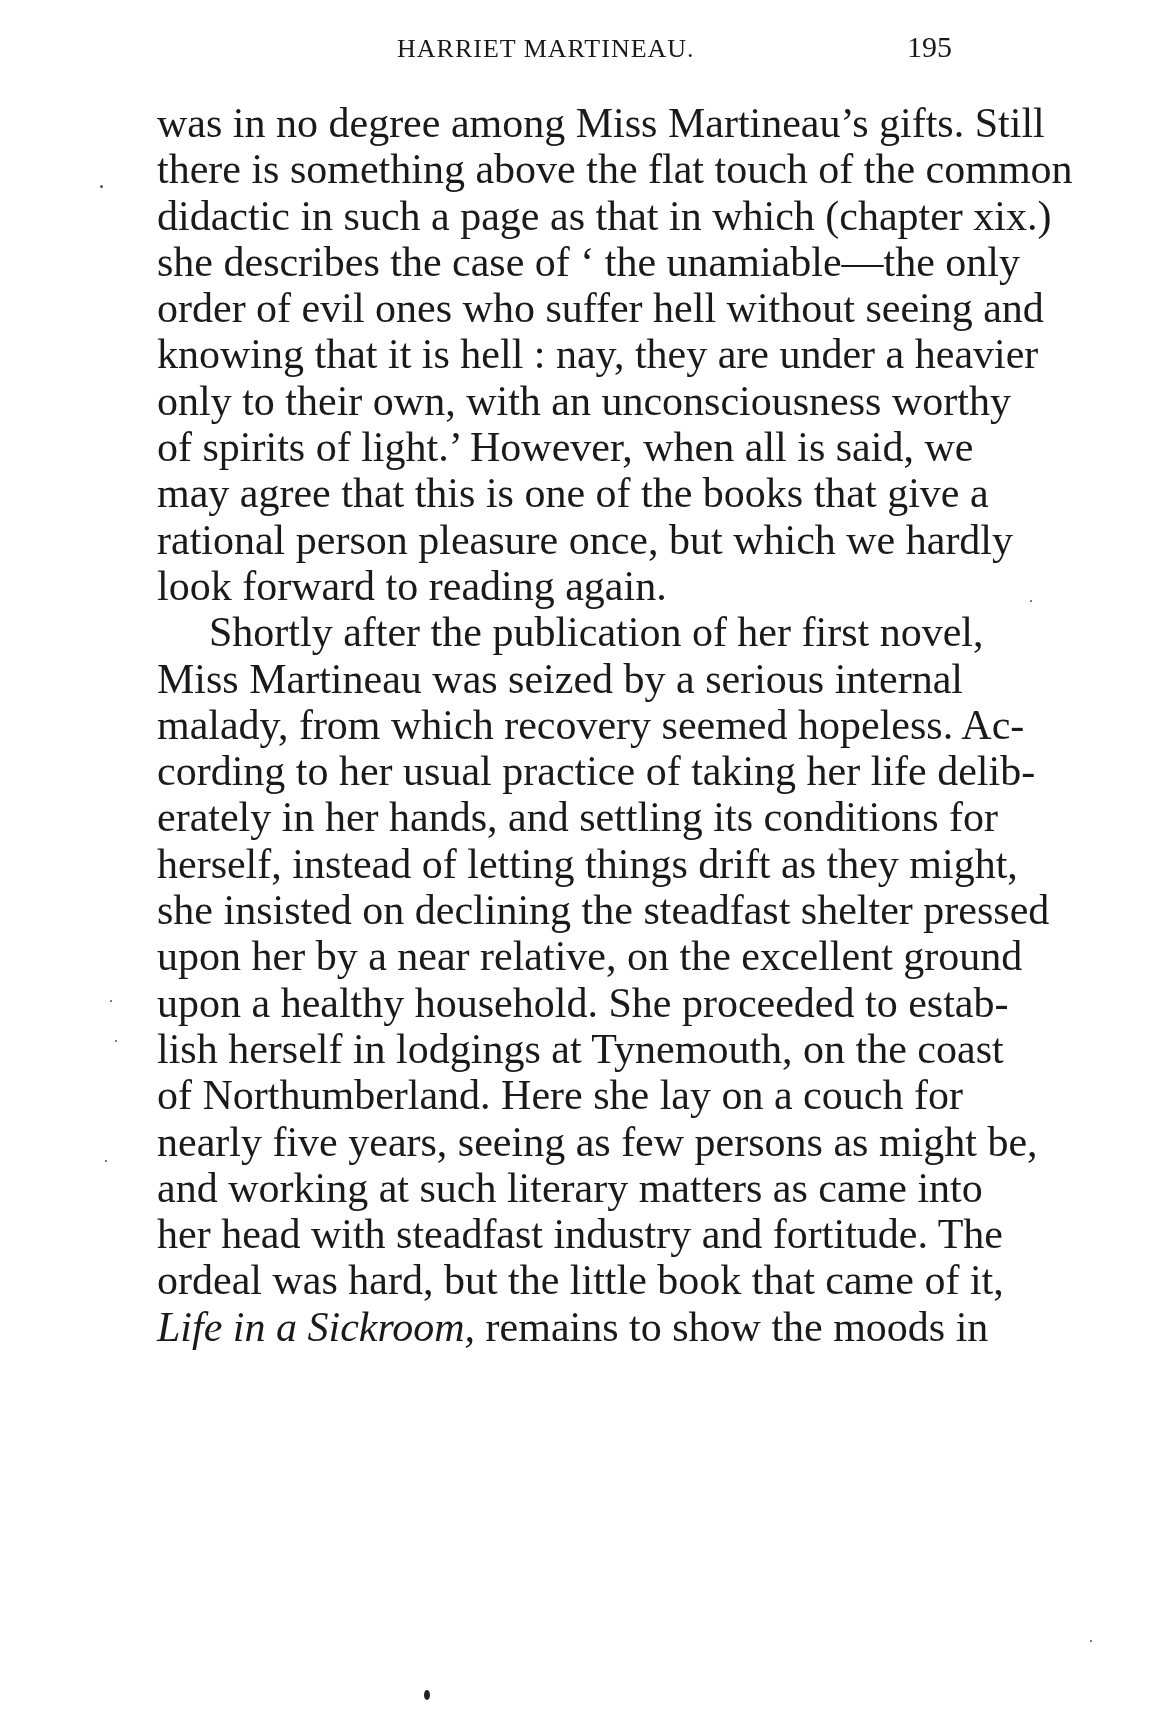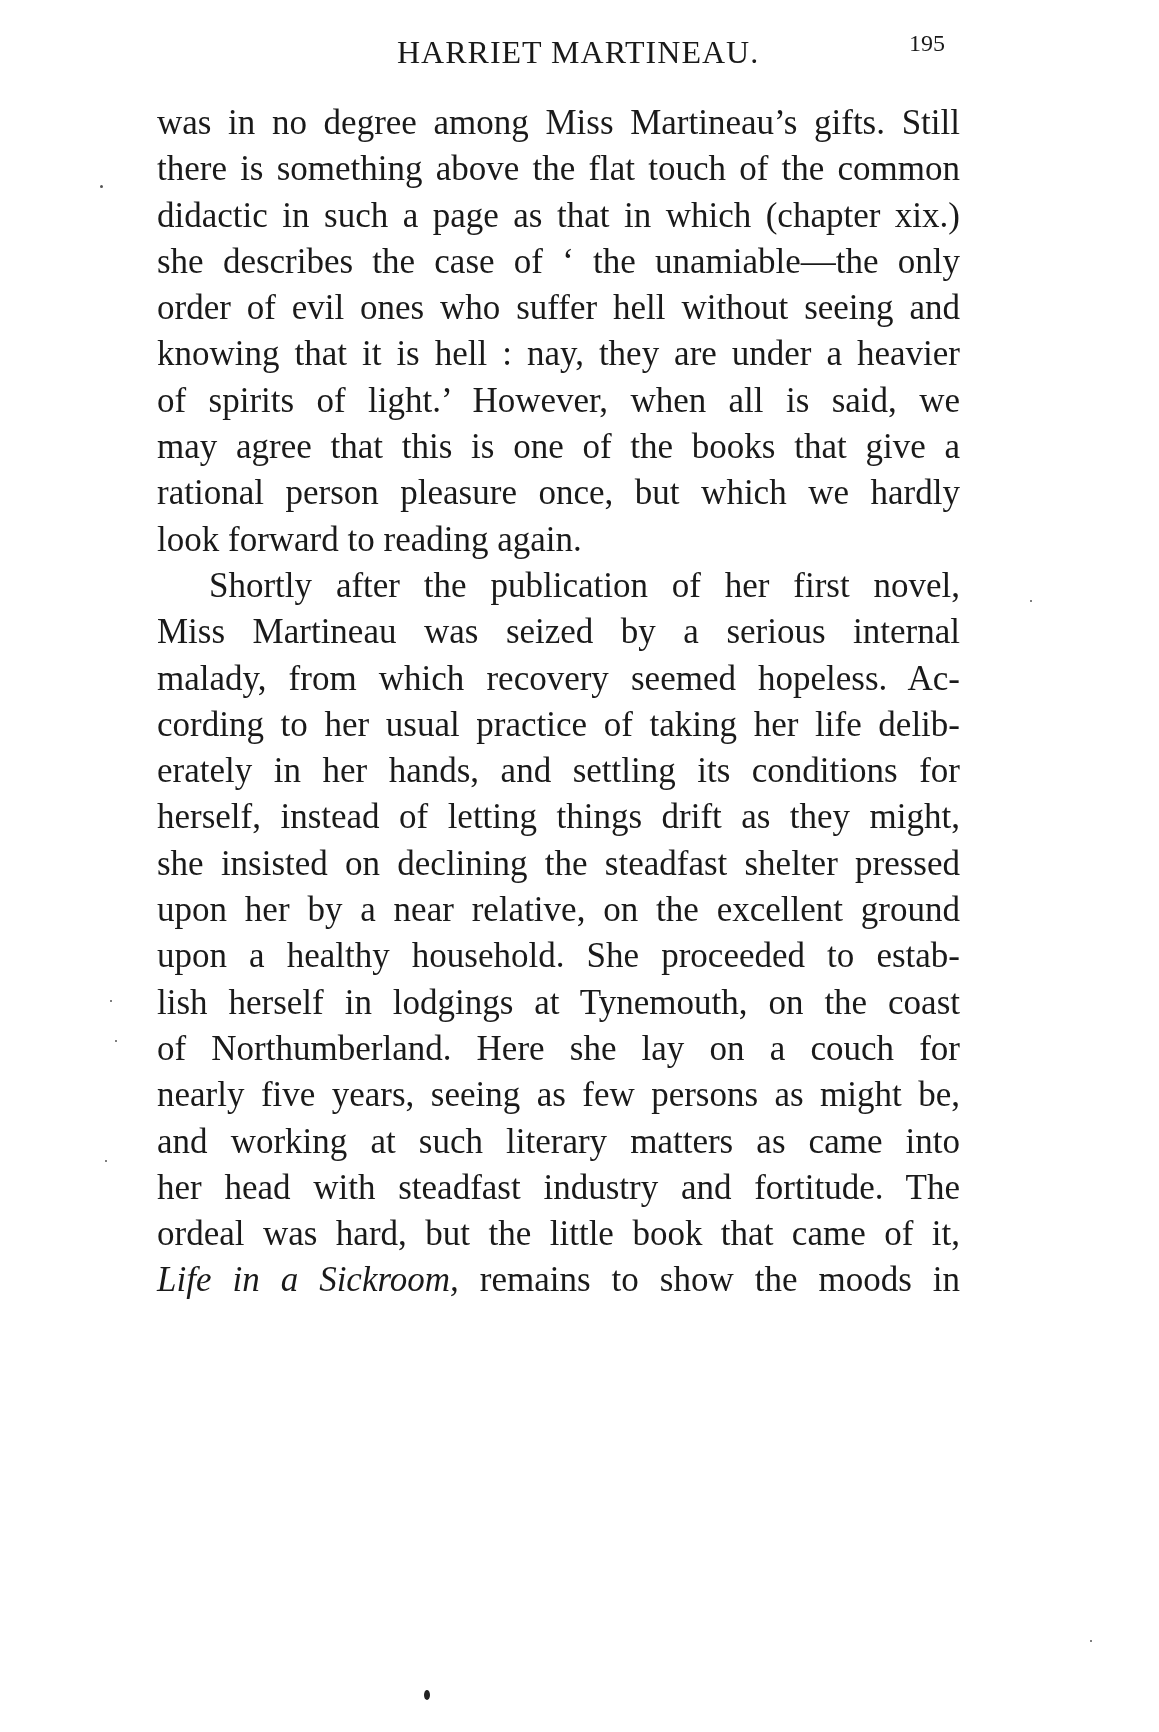--- a/index.html
+++ b/index.html
@@ -1,22 +1,22 @@
 <!DOCTYPE html>
 <html><head>
 <meta charset="utf-8">
 <style>
   html, body { margin: 0; padding: 0; background: #ffffff; }
   body { width: 1159px; height: 1732px; position: relative; overflow: hidden;
          font-family: "Liberation Serif", "DejaVu Serif", serif; color: #1a1a1a; }
   .header { position: absolute; top: 30px; left: 157px; width: 803px; height: 44px; }
-  .running-head { position: absolute; left: 240px; top: 4px; font-size: 32px; letter-spacing: 1px; }
-  .page-number { position: absolute; right: 15px; top: 0; font-size: 24px; }
+  .running-head { position: absolute; left: 240px; top: 4px; font-size: 26px; letter-spacing: 1px; }
+  .page-number { position: absolute; right: 8px; top: 0; font-size: 30px; }
   .body-text { position: absolute; top: 100px; left: 157px; width: 803px; }
-  .line { display: block; font-size: 35px; line-height: 46.3px; height: 46.3px;
+  .line { display: block; font-size: 42px; line-height: 46.3px; height: 46.3px;
           white-space: nowrap; text-align: justify; text-align-last: justify; }
   .line.last { text-align-last: left; }
   .line.indent { padding-left: 52px; }
   .italic { font-style: italic; }
   .speck { position: absolute; background: #555; border-radius: 50%; }
   .mark { position: absolute; left: 424px; top: 1690px; width: 6px; height: 10px; background: #222; border-radius: 50%; }
 </style>
 </head>
 <body>
 
@@ -26,20 +26,21 @@
 </div>
 
 <div class="body-text">
   <div>
     <span class="line">was in no degree among Miss Martineau’s gifts.  Still</span>
     <span class="line">there is something above the flat touch of the common</span>
     <span class="line">didactic in such a page as that in which (chapter xix.)</span>
     <span class="line">she describes the case of ‘ the unamiable—the only</span>
     <span class="line">order of evil ones who suffer hell without seeing and</span>
     <span class="line">knowing that it is hell : nay, they are under a heavier</span>
+    <span class="line">only to their own, with an unconsciousness worthy</span>
     <span class="line">of spirits of light.’  However, when all is said, we</span>
     <span class="line">may agree that this is one of the books that give a</span>
     <span class="line">rational person pleasure once, but which we hardly</span>
     <span class="line last">look forward to reading again.</span>
   </div>
   <div>
     <span class="line indent">Shortly after the publication of her first novel,</span>
     <span class="line">Miss Martineau was seized by a serious internal</span>
     <span class="line">malady, from which recovery seemed hopeless.  Ac-</span>
     <span class="line">cording to her usual practice of taking her life delib-</span>

